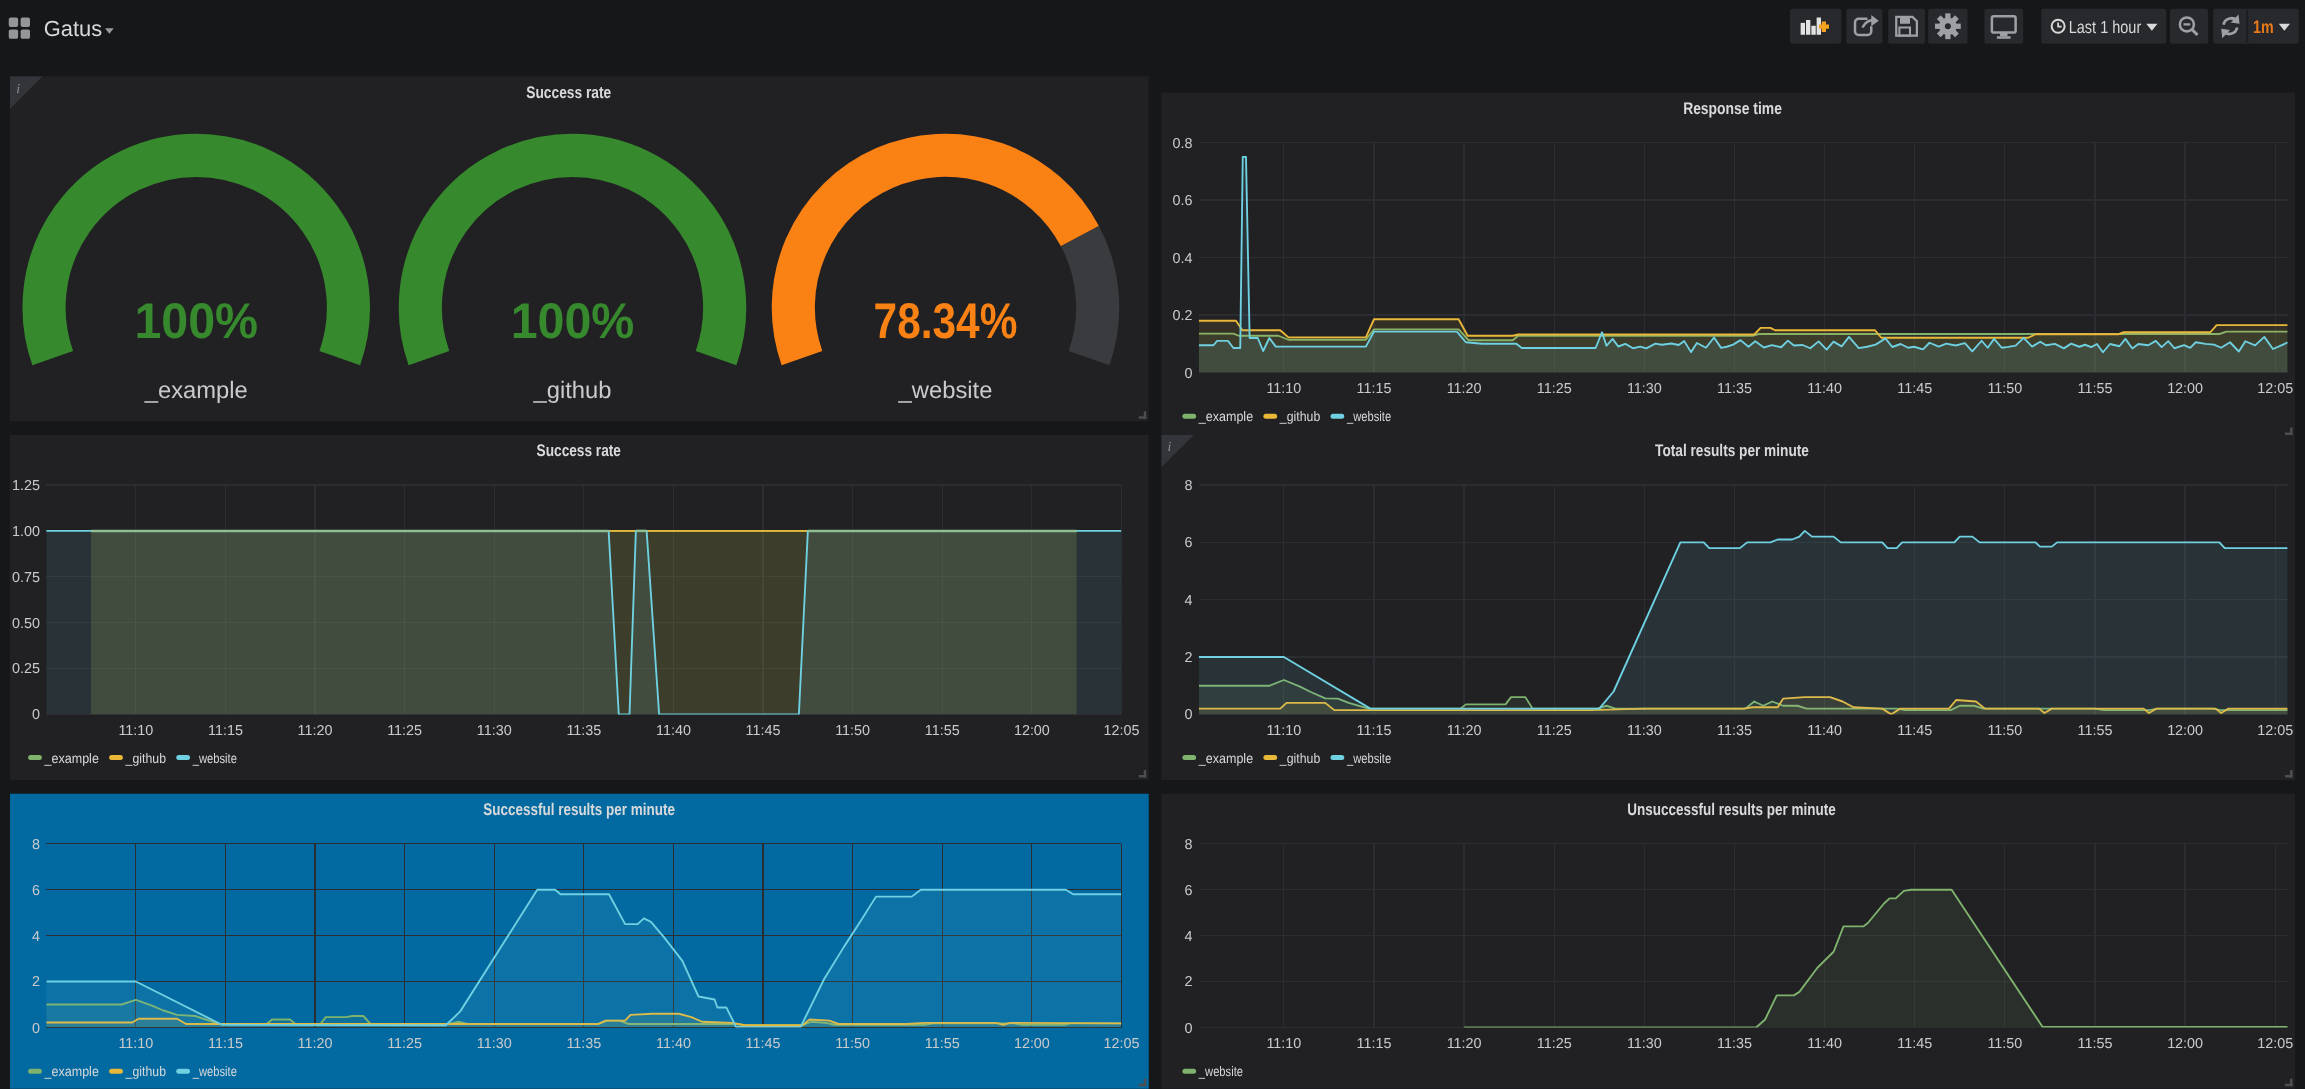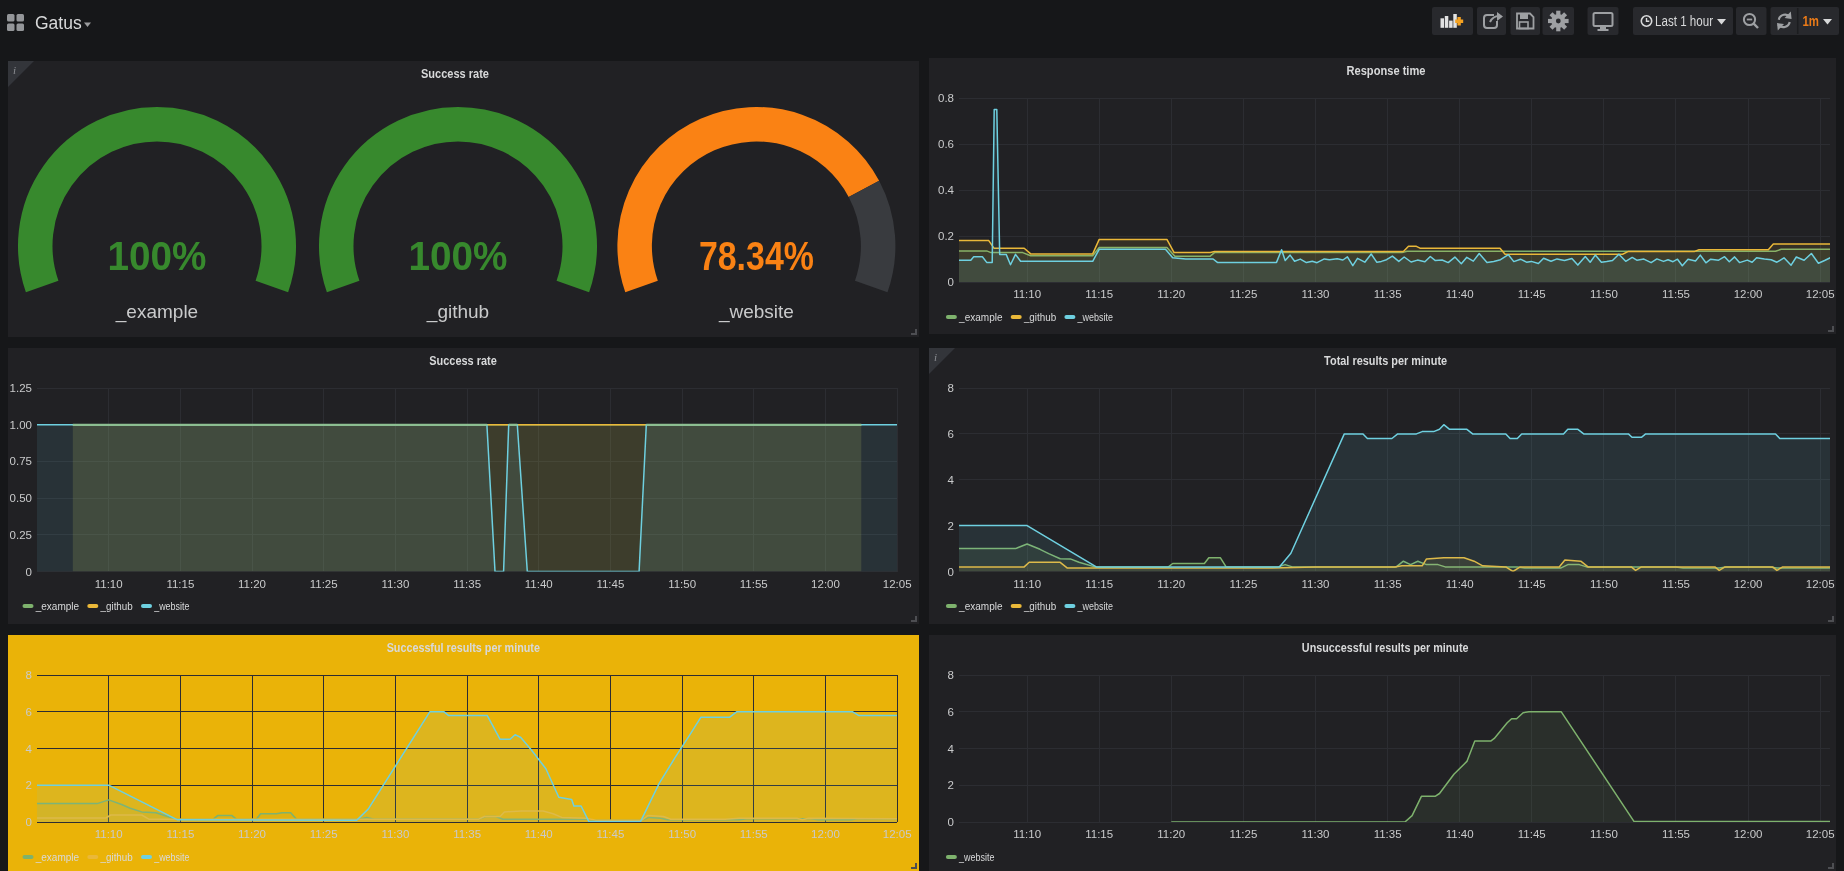--- a/index.html
+++ b/index.html
@@ -73,21 +73,21 @@
       <path d="M 335.16 225.44 A 121.75 121.75 0 1 1 564.84 225.44" fill="none" stroke="#37892d" stroke-width="34.5"></path>
 <text x="450.0" y="209" text-anchor="middle" font-size="40" font-weight="bold" fill="#37892d" textLength="99" lengthAdjust="spacingAndGlyphs">100%</text>
 <text x="450.0" y="257" text-anchor="middle" font-size="19" fill="#c9cacb">_github</text>
       <path d="M 633.56 225.44 A 121.75 121.75 0 0 1 855.91 127.86" fill="none" stroke="#fa8214" stroke-width="34.5"></path>
 <path d="M 855.91 127.86 A 121.75 121.75 0 0 1 863.24 225.44" fill="none" stroke="#393b3f" stroke-width="34.5"></path>
 <text x="748.4" y="209" text-anchor="middle" font-size="40" font-weight="bold" fill="#fa8214" textLength="115" lengthAdjust="spacingAndGlyphs">78.34%</text>
 <text x="748.4" y="257" text-anchor="middle" font-size="19" fill="#c9cacb">_website</text>
     </svg>
     <div style="position:absolute;right:2px;bottom:2px;width:6px;height:6px;border-right:2px solid #4d4e52;border-bottom:2px solid #4d4e52"></div>
   </div>
-<div style="position:absolute;left:929px;top:58px;width:907px;height:276px;background:#212124;">
+<div style="position:absolute;left:929px;top:74px;width:907px;height:276px;background:#212124;">
     <svg style="position:absolute;left:0;top:0" width="907" height="276" font-family="Liberation Sans, sans-serif">
       <defs>
         <clipPath id="cp2">
           <rect x="30" y="30" width="871" height="194"></rect>
         </clipPath>
       </defs>
       <text x="457" y="17" text-anchor="middle" font-size="13.5" font-weight="bold" fill="#d8d9da" textLength="79" lengthAdjust="spacingAndGlyphs">Response time</text>
       <g shape-rendering="crispEdges">
 <line x1="98.06" y1="40" x2="98.06" y2="224" stroke="#2c2d32"></line>
 <line x1="170.16" y1="40" x2="170.16" y2="224" stroke="#2c2d32"></line>
@@ -265,21 +265,21 @@
 <text x="891.2" y="240" text-anchor="middle" font-size="11.5" fill="#c9cacb">12:05</text>
 <rect x="16.9" y="256" width="11" height="4" rx="2" fill="#7eb26d"></rect>
 <text x="30.1" y="262" font-size="11" fill="#d8d9da" textLength="43.4" lengthAdjust="spacingAndGlyphs">_example</text>
 <rect x="81.7" y="256" width="11" height="4" rx="2" fill="#eab839"></rect>
 <text x="94.9" y="262" font-size="11" fill="#d8d9da" textLength="32.3" lengthAdjust="spacingAndGlyphs">_github</text>
 <rect x="135.4" y="256" width="11" height="4" rx="2" fill="#6ed0e0"></rect>
 <text x="148.6" y="262" font-size="11" fill="#d8d9da" textLength="35.3" lengthAdjust="spacingAndGlyphs">_website</text>
     </svg>
     <div style="position:absolute;right:2px;bottom:2px;width:6px;height:6px;border-right:2px solid #4d4e52;border-bottom:2px solid #4d4e52"></div>
   </div>
-<div style="position:absolute;left:8px;top:635px;width:911px;height:236px;background:#eab308;">
+<div style="position:absolute;left:8px;top:635px;width:911px;height:236px;background:#0369a1;">
     <svg style="position:absolute;left:0;top:0" width="911" height="236" font-family="Liberation Sans, sans-serif">
       <defs>
         <clipPath id="cp5">
           <rect x="29" y="30" width="860" height="157"></rect>
         </clipPath>
       </defs>
       <text x="455.3" y="17" text-anchor="middle" font-size="13.5" font-weight="bold" fill="#d8d9da" textLength="153.3" lengthAdjust="spacingAndGlyphs">Successful results per minute</text>
       <g shape-rendering="crispEdges">
 <line x1="100.68" y1="40" x2="100.68" y2="187" stroke="#2c2d32"></line>
 <line x1="172.36" y1="40" x2="172.36" y2="187" stroke="#2c2d32"></line>

